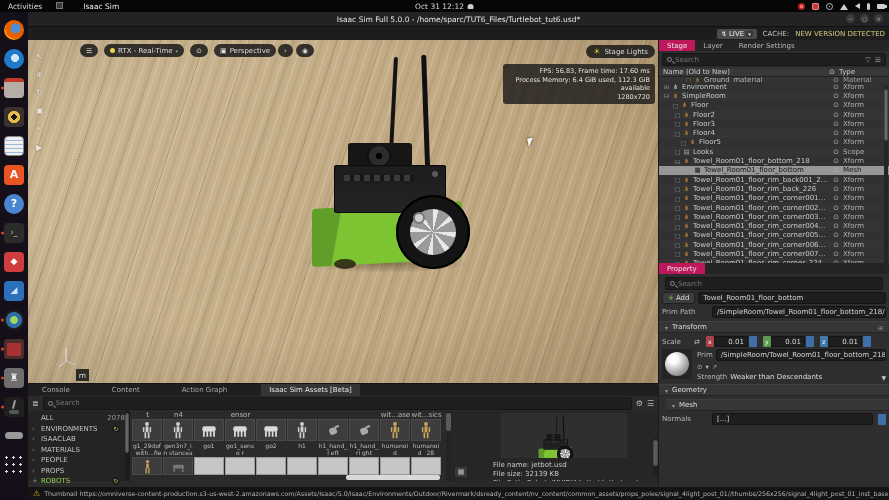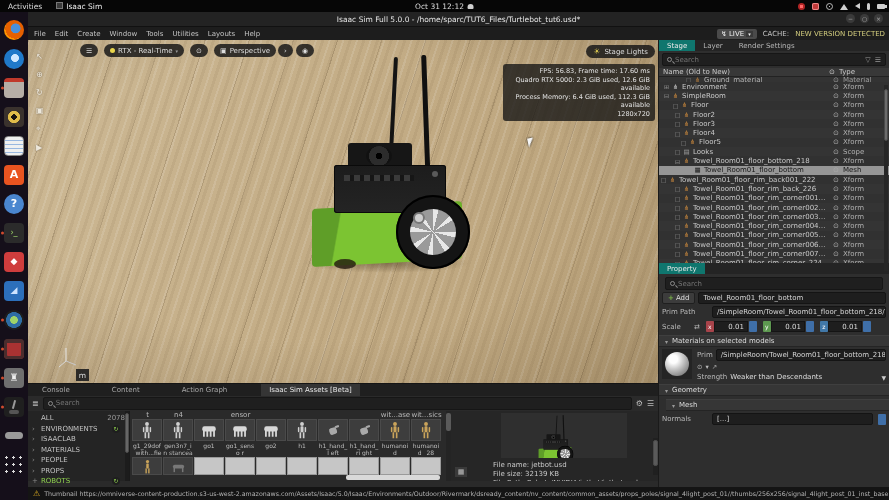--- a/index.html
+++ b/index.html
@@ -1,20 +1,20 @@
 <!DOCTYPE html>
 <html><head>
 <meta charset="utf-8">
 <style>
   *{box-sizing:border-box;margin:0;padding:0}
   html,body{width:889px;height:500px;overflow:hidden;background:#000;font-family:"DejaVu Sans","Liberation Sans",sans-serif;color:#ccc;-webkit-font-smoothing:antialiased}
   
   #topbar{position:absolute;left:0;top:0;width:889px;height:12px;background:#060606;display:flex;align-items:center;font-size:7.5px;color:#ddd;z-index:50}
   #topbar .activities{padding:0 8px}
-  #topbar .appname{display:flex;align-items:flex-start;gap:3px;padding:0 6px;color:#eee}
+  #topbar .appname{display:flex;align-items:flex-start;gap:20px;padding:0 6px;color:#eee}
   #topbar .appglyph{width:7px;height:7px;background:#3a3a3a;border:1px solid #777;display:inline-block}
   #topbar .clock{position:absolute;left:50%;transform:translateX(-50%);display:flex;gap:4px;align-items:center}
   .bell{width:6px;height:5px;background:#cfcfcf;border-radius:3px 3px 1px 1px;display:inline-block}
   #tray{position:absolute;right:4px;top:0;height:12px;display:flex;gap:7px;align-items:center}
   .tri{display:inline-block}
   .tri[data-tray="screen-record"]{width:7px;height:7px;border-radius:50%;background:radial-gradient(circle,#f66 0 35%,#b22525 36%)}
   .tri[data-tray="screen-share"]{width:7px;height:7px;border-radius:2px;background:#c03a3a;box-shadow:inset 0 0 0 1px #e88}
   .tri[data-tray="accessibility"]{width:7px;height:7px;border-radius:50%;border:1px solid #bbb;background:radial-gradient(circle,#bbb 0 25%,transparent 26%)}
   .tri[data-tray="wifi"]{width:0;height:0;border-left:4px solid transparent;border-right:4px solid transparent;border-top:6px solid #cfcfcf;transform:rotate(180deg) translateY(-1px)}
   .tri[data-tray="volume"]{width:0;height:0;border-top:3px solid transparent;border-bottom:3px solid transparent;border-right:5px solid #cfcfcf}
@@ -85,21 +85,21 @@
   .jetbot .wheel{position:absolute;left:100px;top:140px;width:74px;height:74px;border-radius:50%;background:#141414;box-shadow:inset 0 0 0 2px #000}
   .jetbot .hub{position:absolute;left:14px;top:14px;width:46px;height:46px;border-radius:50%;background:
      repeating-conic-gradient(#e8e8e8 0 14deg,#9a9a9a 14deg 45deg);}
   .jetbot .hubcap{position:absolute;left:17px;top:17px;width:12px;height:12px;border-radius:50%;background:#cfcfcf;border:2px solid #777}
   .jetbot .shadow{position:absolute;left:6px;top:198px;width:170px;height:20px;border-radius:50%;background:radial-gradient(ellipse,rgba(60,45,20,.45),transparent 70%)}
   .jetbot .caster{position:absolute;left:38px;top:204px;width:22px;height:10px;border-radius:50%;background:#22180e;opacity:.8}
   
   #rightpanel{position:absolute;left:658px;top:40px;width:231px;height:447px;background:#2e2e2e;border-left:1px solid #1a1a1a;font-size:7px}
   #stage-tabs{display:flex;height:11px;background:#242424;align-items:stretch}
   .ptab{padding:0 8px;display:flex;align-items:center;color:#b5b5b5}
-  .ptab.active{background:#0f766e;color:#e8e8e8}
+  .ptab.active{background:#be185d;color:#e8e8e8}
   .searchrow{display:flex;align-items:center;height:13px;margin:2px 3px;background:#1f1f1f;border:1px solid #161616;border-radius:2px;padding:0 4px;gap:3px}
   .mag{width:5px;height:5px;border:1px solid #8a8a8a;border-radius:50%;position:relative;flex:none}
   .mag::after{content:"";position:absolute;left:4px;top:4px;width:3px;height:1px;background:#8a8a8a;transform:rotate(45deg)}
   .searchrow input{flex:1;background:transparent;border:0;outline:none;color:#ccc;font-size:7px;font-family:inherit}
   .sr-icons{display:flex;gap:4px;color:#999;font-size:7px}
   #tree-header{display:flex;height:9px;background:#383838;border-bottom:1px solid #222;align-items:center;padding:0 4px;color:#c9c9c9}
   #tree-header .hname{flex:1}
   #tree-header .heye{width:14px;text-align:center}
   #tree-header .htype{width:46px}
   #tree{height:186px;overflow:hidden;background:#313131}
@@ -300,30 +300,20 @@
 
 <div id="titlebar">
   <span>Isaac Sim Full 5.0.0 - /home/sparc/TUT6_Files/Turtlebot_tut6.usd*</span>
   <span id="winctl">
     <span class="wbtn">−</span>
     <span class="wbtn">○</span>
     <span class="wbtn">×</span>
   </span>
 </div>
 <div id="menubar">
-  <span id="menus">
-    <span class="menu-item">File</span>
-      <span class="menu-item">Edit</span>
-      <span class="menu-item">Create</span>
-      <span class="menu-item">Window</span>
-      <span class="menu-item">Tools</span>
-      <span class="menu-item">Utilities</span>
-      <span class="menu-item">Layouts</span>
-      <span class="menu-item">Help</span>
-  </span>
   <span class="right">
     <span class="live-pill">
         <span>↯</span>
         <span>LIVE</span>
         <span class="live-caret">▾</span>
       </span>
     <span>CACHE:</span>
     <span class="newver">NEW VERSION DETECTED</span>
   </span>
 </div>
@@ -359,21 +349,20 @@
     <span>⌖</span>
     <span>▶</span>
   </div>
 
   <div id="stage-lights">
       <span class="sun">☀</span>
       <span>Stage Lights</span>
     </div>
   <div id="stats-box">
     <div class="statline">FPS: 56.83, Frame time: 17.60 ms</div>
-      <div class="statline">Quadro RTX 5000: 2.3 GiB used, 12.6 GiB available</div>
       <div class="statline">Process Memory: 6.4 GiB used, 112.3 GiB available</div>
       <div class="statline">1280x720</div>
   </div>
 
   <div class="jetbot">
     <div class="shadow"></div>
     <div class="ant1"></div>
     <div class="ant2"></div>
     <div class="chassis"></div>
     <div class="fan"></div>
@@ -496,21 +485,21 @@
       </div>
 
       <div class="trow selected" style="padding-left: 25px;">
         <span class="tbox" data-box="none"></span>
         <span class="ticon" data-icon="mesh"></span>
         <span class="tname">Towel_Room01_floor_bottom</span>
         <span class="teye">⊙</span>
         <span class="ttype">Mesh</span>
       </div>
 
-      <div class="trow" style="">
+      <div class="trow" style="padding-left: 14px;">
         <span class="tbox" data-box="leaf"></span>
         <span class="ticon" data-icon="figure"></span>
         <span class="tname">Towel_Room01_floor_rim_back001_222</span>
         <span class="teye">⊙</span>
         <span class="ttype">Xform</span>
       </div>
 
       <div class="trow" style="padding-left: 14px;">
         <span class="tbox" data-box="leaf"></span>
         <span class="ticon" data-icon="figure"></span>
@@ -599,44 +588,46 @@
     <div class="addrow">
       <span class="add-btn">
           <span class="plus">+</span>
           <span>Add</span>
         </span>
       <span class="field">Towel_Room01_floor_bottom</span>
     </div>
     <div class="lblrow">
       <span class="lbl">Prim Path</span>
       <span class="field">/SimpleRoom/Towel_Room01_floor_bottom_218/Towel_Room01</span>
+    </div>
+    <div class="sechdr">
+      <span class="tribtn">▾</span>
+      <span>Transform</span>
+        <span class="grow"></span>
+      <span class="tribtn">⊞</span>
     </div>
     <div class="scalerow">
       <span class="lbl">Scale</span>
       <span>⇄</span>
       <span class="axis">
           <span class="axtag x">x</span>
           <span class="axval">0.01</span>
           <span class="axbtn"></span>
         </span>
       <span class="axis">
           <span class="axtag y">y</span>
           <span class="axval">0.01</span>
           <span class="axbtn"></span>
         </span>
       <span class="axis">
           <span class="axtag z">z</span>
           <span class="axval">0.01</span>
           <span class="axbtn"></span>
         </span>
     </div>
-    <div class="sechdr">
-      <span class="tribtn">▾</span>
-      <span>Materials on selected models</span>
-    </div>
     <div class="matwrap">
       <span class="sphere"></span>
       <span class="matfields">
         <span class="matrow">
             <span>Prim</span>
             <span class="field">/SimpleRoom/Towel_Room01_floor_bottom_218/Towe</span>
           </span>
         <span class="matrow">
             <span class="ficon">⊙</span>
             <span class="ficon">▾</span>

